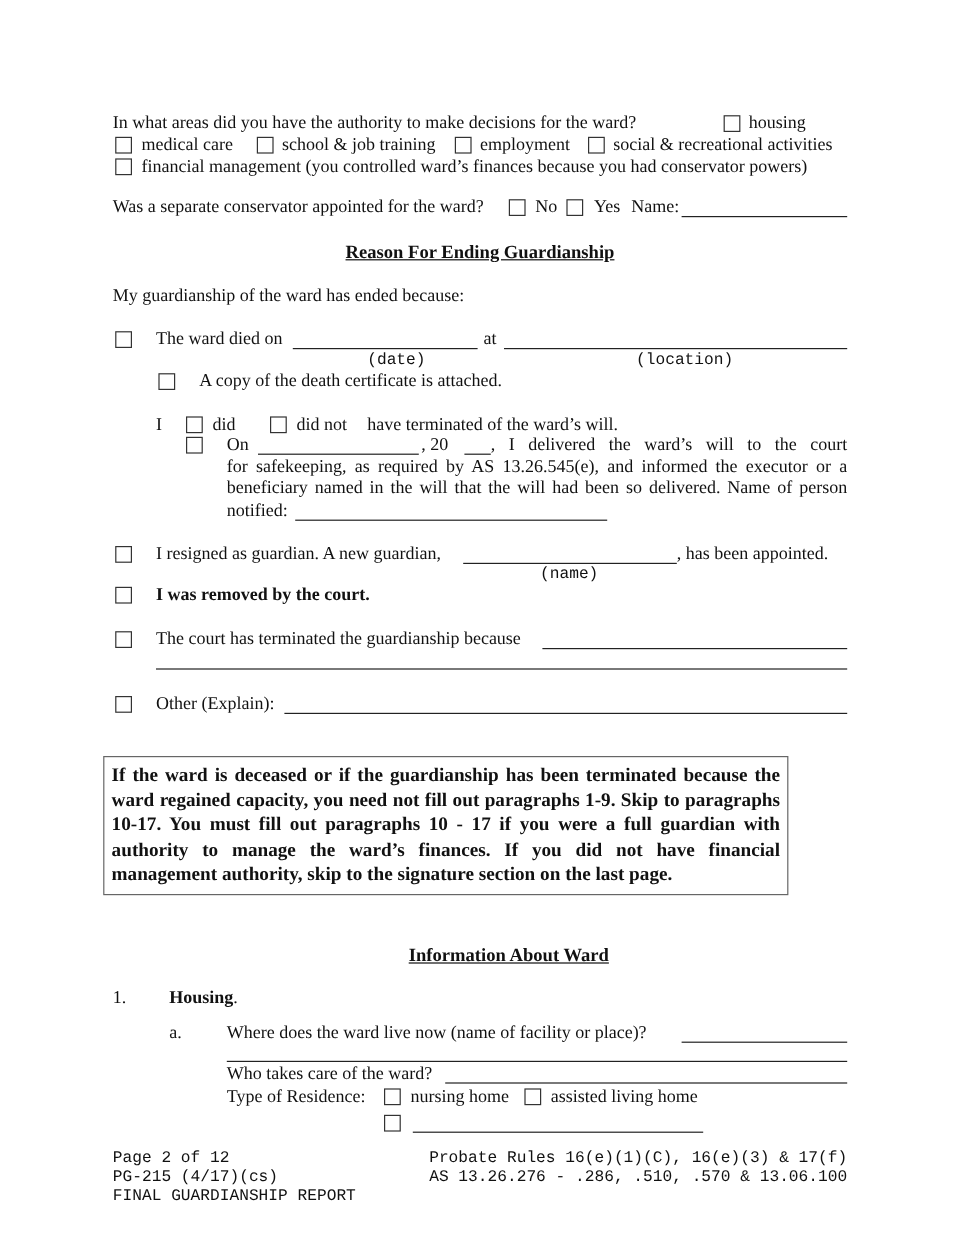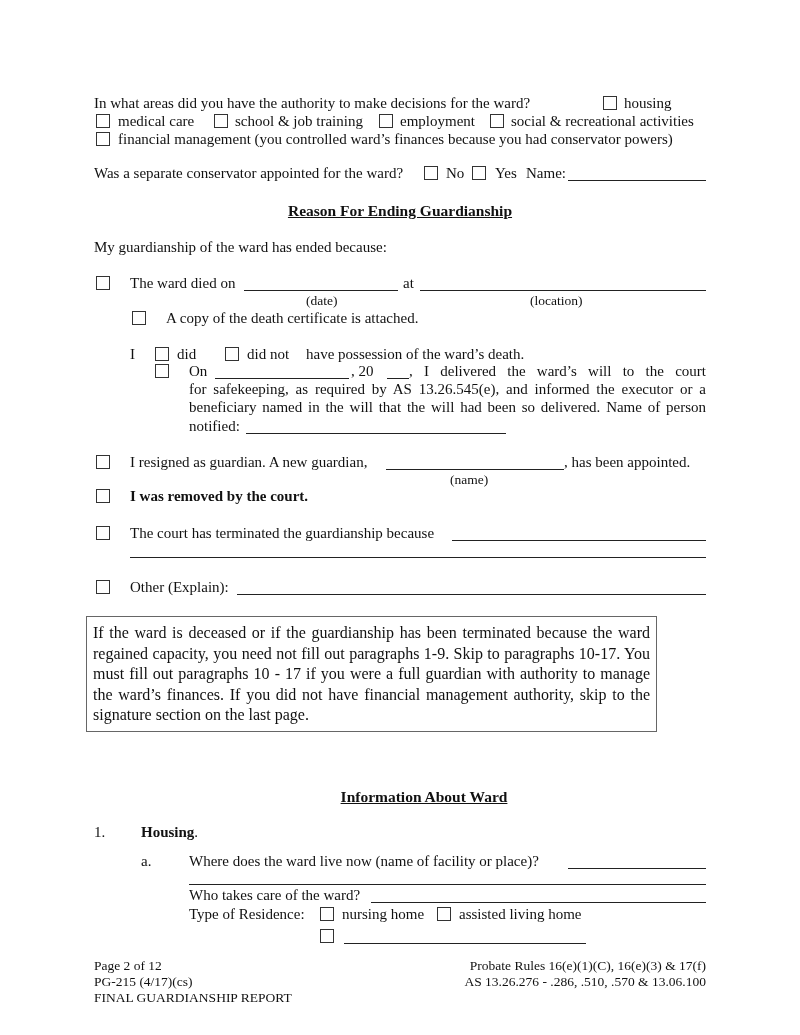--- a/index.html
+++ b/index.html
@@ -2,23 +2,23 @@
 <html><head>
   <meta charset="utf-8">
   <style>
     html, body { margin: 0; padding: 0; background: #ffffff; }
     body { width: 800px; height: 1035px; position: relative; overflow: hidden;
       font-family: "Liberation Serif", "DejaVu Serif", serif; color: #111; font-size: 15px; }
     .abs { position: absolute; white-space: nowrap; line-height: 18px; }
     .cb { position: absolute; width: 14px; height: 14px; border: 1.3px solid #333; box-sizing: border-box; background: #fff; }
     .line { position: absolute; border-bottom: 1px solid #222; height: 0; }
     .heading { font-weight: bold; text-decoration: underline; font-size: 15.5px; }
-    .small { font-size: 13.5px; }
-    .notice { position: absolute; left: 86px; top: 616px; width: 571px; height: 116px; box-sizing: border-box;
-      border: 1.3px solid #666; padding: 6px 6px 0 6px; font-size: 16px; line-height: 20.5px; text-align: justify; }
+    .small { font-size: 13.5px; font-family: Liberation Mono, monospace; }
+    .notice { position: absolute; left: 86px; top: 630px; width: 571px; height: 116px; box-sizing: border-box;
+      border: 1.3px solid #666; padding: 6px 6px 0 6px; font-size: 16px; line-height: 20.5px; text-align: justify; font-weight: bold; }
   </style>
 </head>
 <body>
 
 <div class="abs" style="left:94px; top:94px;">
   <span>In what areas did you have the authority to make decisions for the ward?</span>
 </div>
 <div class="cb" style="left:603px; top:96px;"></div>
 <div class="abs" style="left:624px; top:94px;">housing</div>
 
@@ -55,21 +55,21 @@
 <div class="abs small" style="left:530px; top:292px;">(location)</div>
 
 <div class="cb" style="left:132px; top:311px;"></div>
 <div class="abs" style="left:166px; top:309px;">A copy of the death certificate is attached.</div>
 
 <div class="abs" style="left:130px; top:345px;">I</div>
 <div class="cb" style="left:155px; top:347px;"></div>
 <div class="abs" style="left:177px; top:345px;">did</div>
 <div class="cb" style="left:225px; top:347px;"></div>
 <div class="abs" style="left:247px; top:345px;">did not</div>
-<div class="abs" style="left:306px; top:345px;">have possession of the ward’s death.</div>
+<div class="abs" style="left:306px; top:345px;">have terminated of the ward’s will.</div>
 
 <div class="cb" style="left:155px; top:364px;"></div>
 <div class="abs" style="left:189px; top:362px;">On</div>
 <div class="line" style="left:215px; top:378px; width:134px;"></div>
 <div class="abs" style="left:351px; top:362px;">, 20</div>
 <div class="line" style="left:387px; top:378px; width:22px;"></div>
 <div class="abs" style="left:409px; top:362px; width:297px; text-align:justify; text-align-last:justify;">, I delivered the ward’s will to the court</div>
 <div class="abs" style="left:189px; top:380px; width:517px; text-align:justify; text-align-last:justify; white-space:normal; height:18px; overflow:hidden;">for safekeeping, as required by AS 13.26.545(e), and informed the executor or a</div>
 <div class="abs" style="left:189px; top:398px; width:517px; text-align:justify; text-align-last:justify; white-space:normal; height:18px; overflow:hidden;">beneficiary named in the will that the will had been so delivered.  Name of person</div>
 <div class="abs" style="left:189px; top:417px;">notified:</div>

